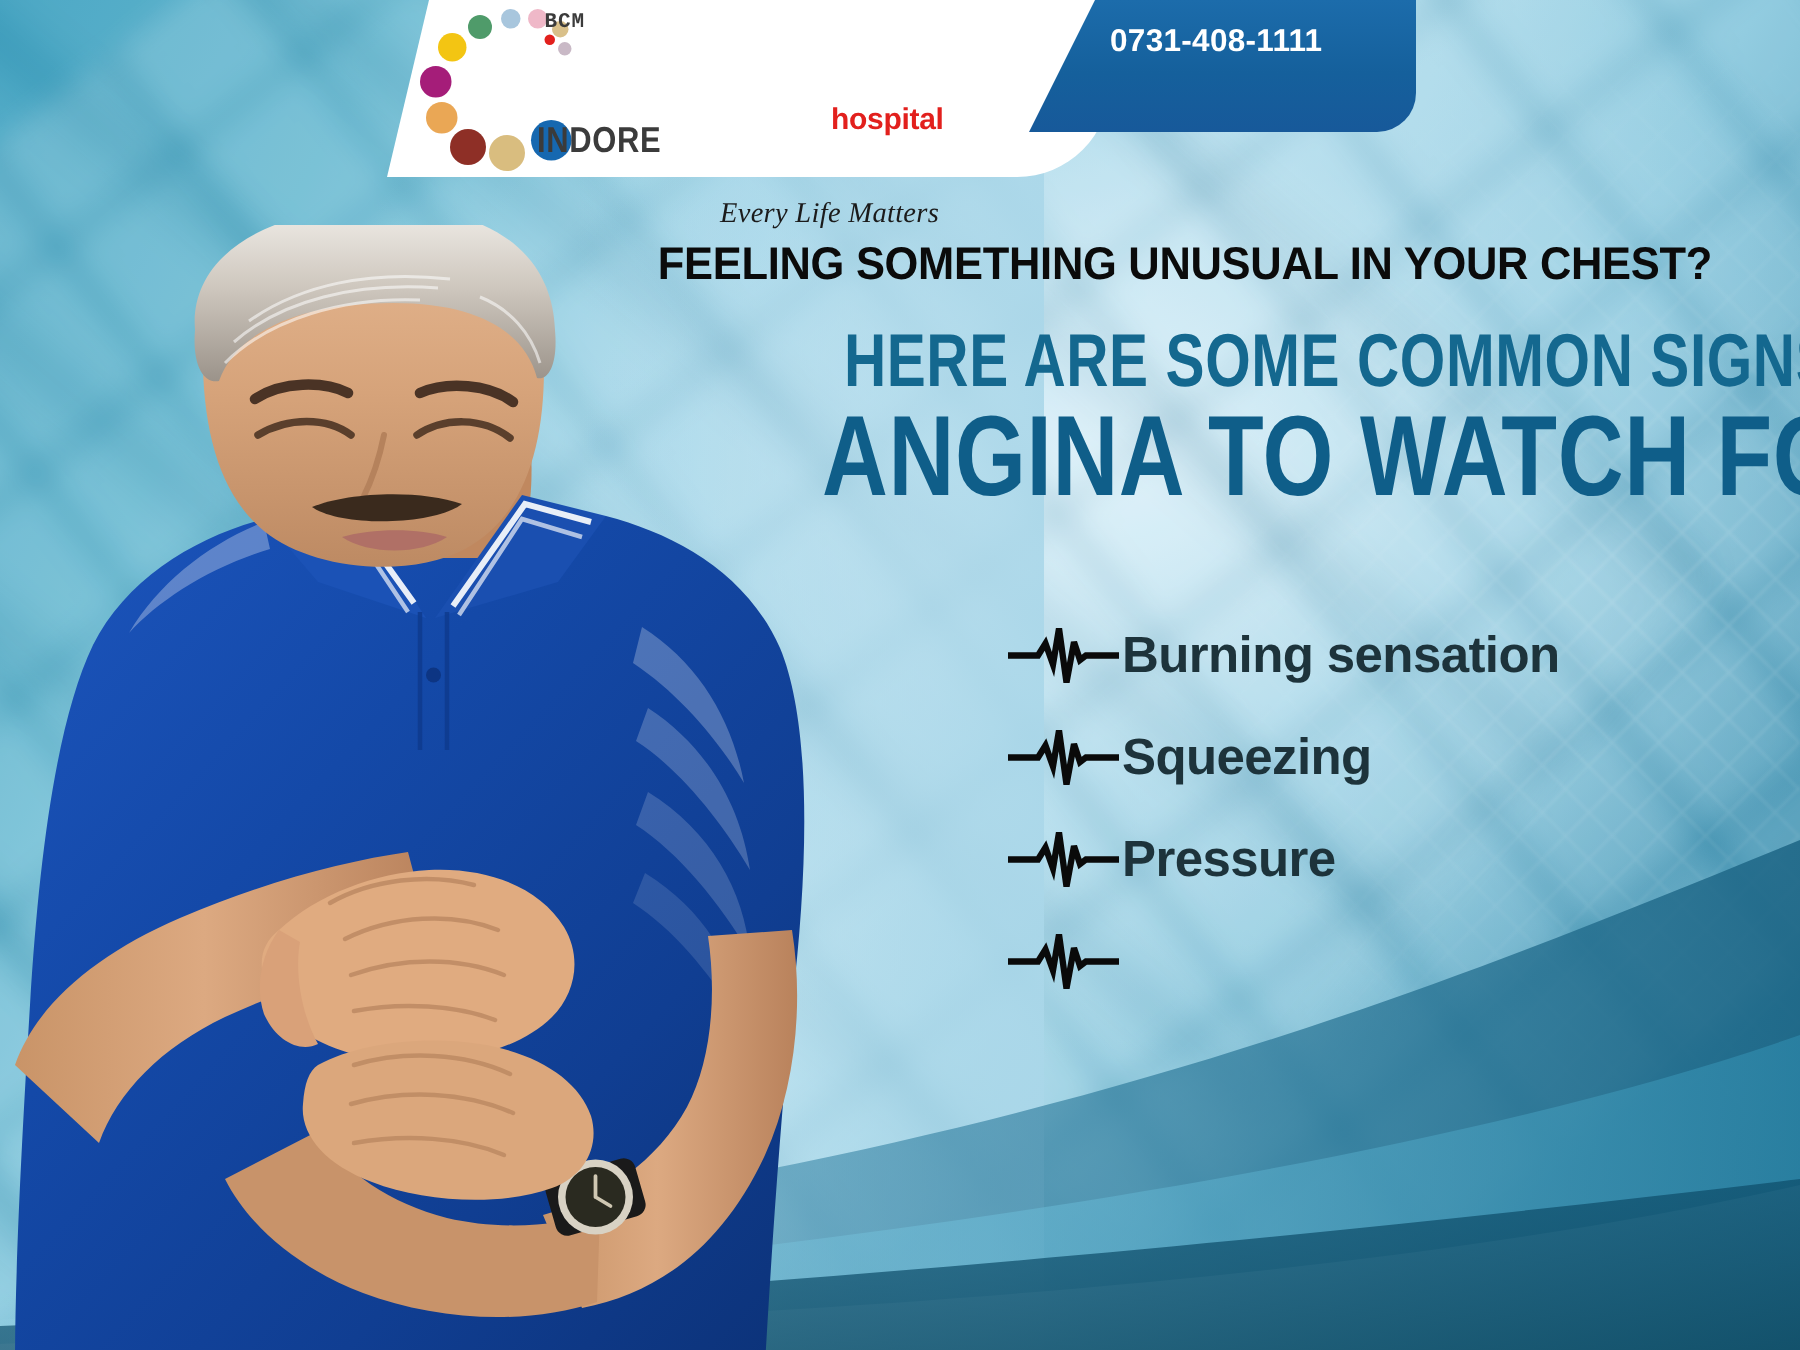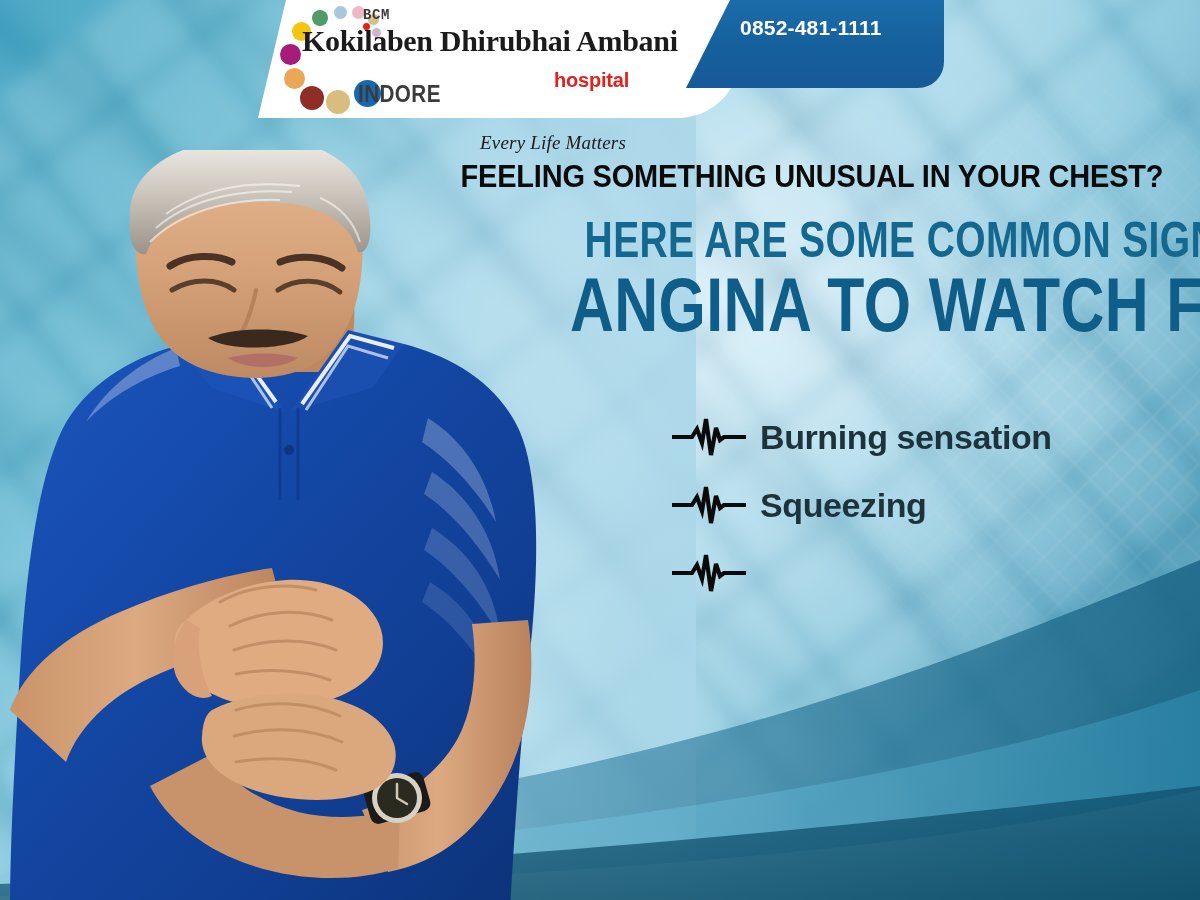--- a/index.html
+++ b/index.html
@@ -124,21 +124,21 @@
   .tagline {
     position:absolute; left:222px; top:92px;
     font-family:"Liberation Serif", serif;
     font-style:italic; font-size:19px; color:#1b1b1b; letter-spacing:.2px;margin-top:40px;
   }
 
   
   #photo { position:absolute; left:-20px; top:150px; width:720px; height:760px; z-index:20; }
 
   
-  #copy { position:absolute; right:46px; top:160px; width:730px; z-index:30; text-align:center; }
+  #copy { position:absolute; right:68px; top:160px; width:730px; z-index:30; text-align:center; }
 
   .kicker {
     font-size:30.5px; font-weight:700; color:#0b0b0b;
     letter-spacing:-.2px; line-height:1.08;
     transform:scaleX(.95); transform-origin:right center;
     white-space:nowrap;
   }
   .head1 {
     margin-top:22px;
     font-size:50px; font-weight:700; color:#14688f;
@@ -152,21 +152,21 @@
     letter-spacing:.5px; line-height:1.0;
     transform:scaleX(.80); transform-origin:right center;
     white-space:nowrap;
   }
 
   
   #symptoms {
     position:absolute; left:672px; top:414px; z-index:30;
     display:flex; flex-direction:column; gap:22px;
   }
-  .sym-row { display:flex; align-items:center; gap:14px; height:46px; }
+  .sym-row { display:flex; align-items:center; gap:2px; height:46px; }
   .ecg { flex:0 0 auto; width:74px; height:42px; display:block; }
   .sym-label {
     font-size:34px; font-weight:700; color:#1d333b;
     letter-spacing:-.4px; line-height:1; white-space:nowrap;
   }
 </style>
 </head>
 <body>
 
 <div id="poster">
@@ -307,40 +307,39 @@
       <path d="M254,586 C290,576 330,578 362,592"></path>
       <path d="M256,612 C290,606 328,608 356,620"></path>
     </g>
   </svg>
 
   <div id="header-band">
 
     <div class="logo-card"></div>
 
     <div class="helpline-band">
-      <div class="helpline-number">0852-481-1111</div>
+      <div class="helpline-number">0731-408-1111</div>
     </div>
 
     <div class="logo-inner">
       <div class="dots">
         <span class="dot" style="left:36px; top:4px;  width:16px; height:16px; background:#4f9b6a;"></span>
         <span class="dot" style="left:58px; top:0px;  width:13px; height:13px; background:#a8c6dd;"></span>
         <span class="dot" style="left:76px; top:0px;  width:13px; height:13px; background:#efb8c8;"></span>
         <span class="dot" style="left:92px; top:8px;  width:11px; height:11px; background:#d9c08a;"></span>
         <span class="dot" style="left:96px; top:22px; width:9px;  height:9px;  background:#c9b9c6;"></span>
         <span class="dot" style="left:16px; top:16px; width:19px; height:19px; background:#f3c513;"></span>
         <span class="dot" style="left:4px;  top:38px; width:21px; height:21px; background:#a51d79;"></span>
         <span class="dot" style="left:8px;  top:62px; width:21px; height:21px; background:#eaa755;"></span>
         <span class="dot" style="left:24px; top:80px; width:24px; height:24px; background:#8e2f26;"></span>
         <span class="dot" style="left:50px; top:84px; width:24px; height:24px; background:#d9bd7f;"></span>
         <span class="dot" style="left:78px; top:74px; width:27px; height:27px; background:#1668b0;"></span>
       </div>
 
       <div class="bcm">BCM</div>
-      <div class="brandline">Kokilaben Dhirubhai Ambani</div>
       <div class="reddot"></div>
       <div class="hospital">hospital</div>
       <div class="indore">INDORE</div>
       <div class="tagline">Every Life Matters</div>
     </div>
   </div>
 
   <div id="copy">
     <div class="kicker">FEELING SOMETHING UNUSUAL IN YOUR CHEST?</div>
     <div class="head1">HERE ARE SOME COMMON SIGNS OF</div>
@@ -356,21 +355,27 @@
       <span class="sym-label">Burning sensation</span>
     </div>
 
     <div class="sym-row">
       <svg class="ecg" viewBox="0 0 74 42">
         <path d="M1,21 L20,21 L25,13 L30,27 L34,3 L39,39 L44,12 L48,24 L52,21 L73,21" fill="none" stroke="#0a0a0a" stroke-width="4.2" stroke-linecap="square" stroke-linejoin="miter"></path>
       </svg>
       <span class="sym-label">Squeezing</span>
     </div>
 
-
     <div class="sym-row">
       <svg class="ecg" viewBox="0 0 74 42">
         <path d="M1,21 L20,21 L25,13 L30,27 L34,3 L39,39 L44,12 L48,24 L52,21 L73,21" fill="none" stroke="#0a0a0a" stroke-width="4.2" stroke-linecap="square" stroke-linejoin="miter"></path>
       </svg>
+      <span class="sym-label">Pressure</span>
+    </div>
+
+    <div class="sym-row">
+      <svg class="ecg" viewBox="0 0 74 42">
+        <path d="M1,21 L20,21 L25,13 L30,27 L34,3 L39,39 L44,12 L48,24 L52,21 L73,21" fill="none" stroke="#0a0a0a" stroke-width="4.2" stroke-linecap="square" stroke-linejoin="miter"></path>
+      </svg>
     </div>
 
   </div>
 </div>
 
 </body></html>

